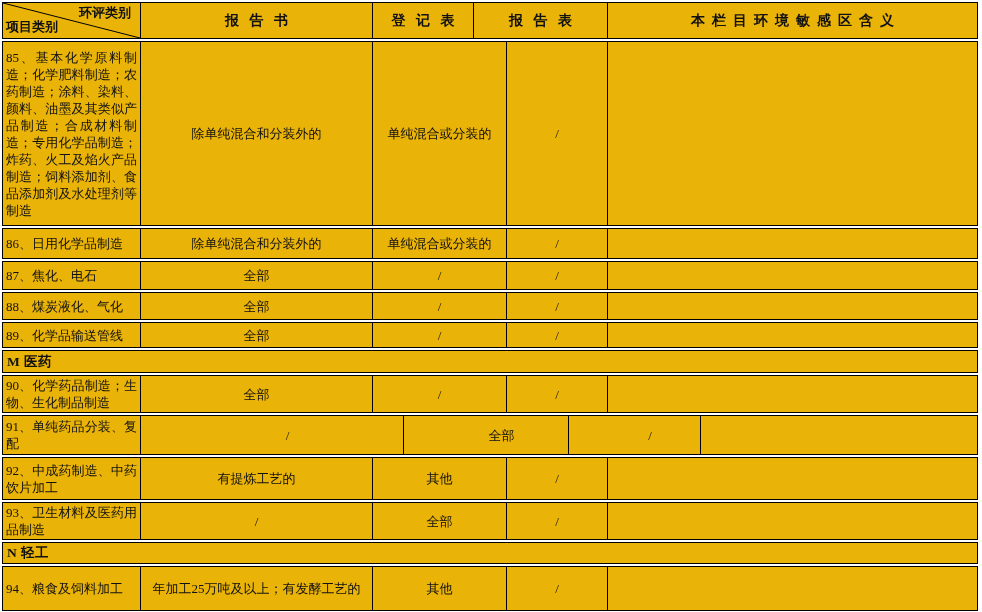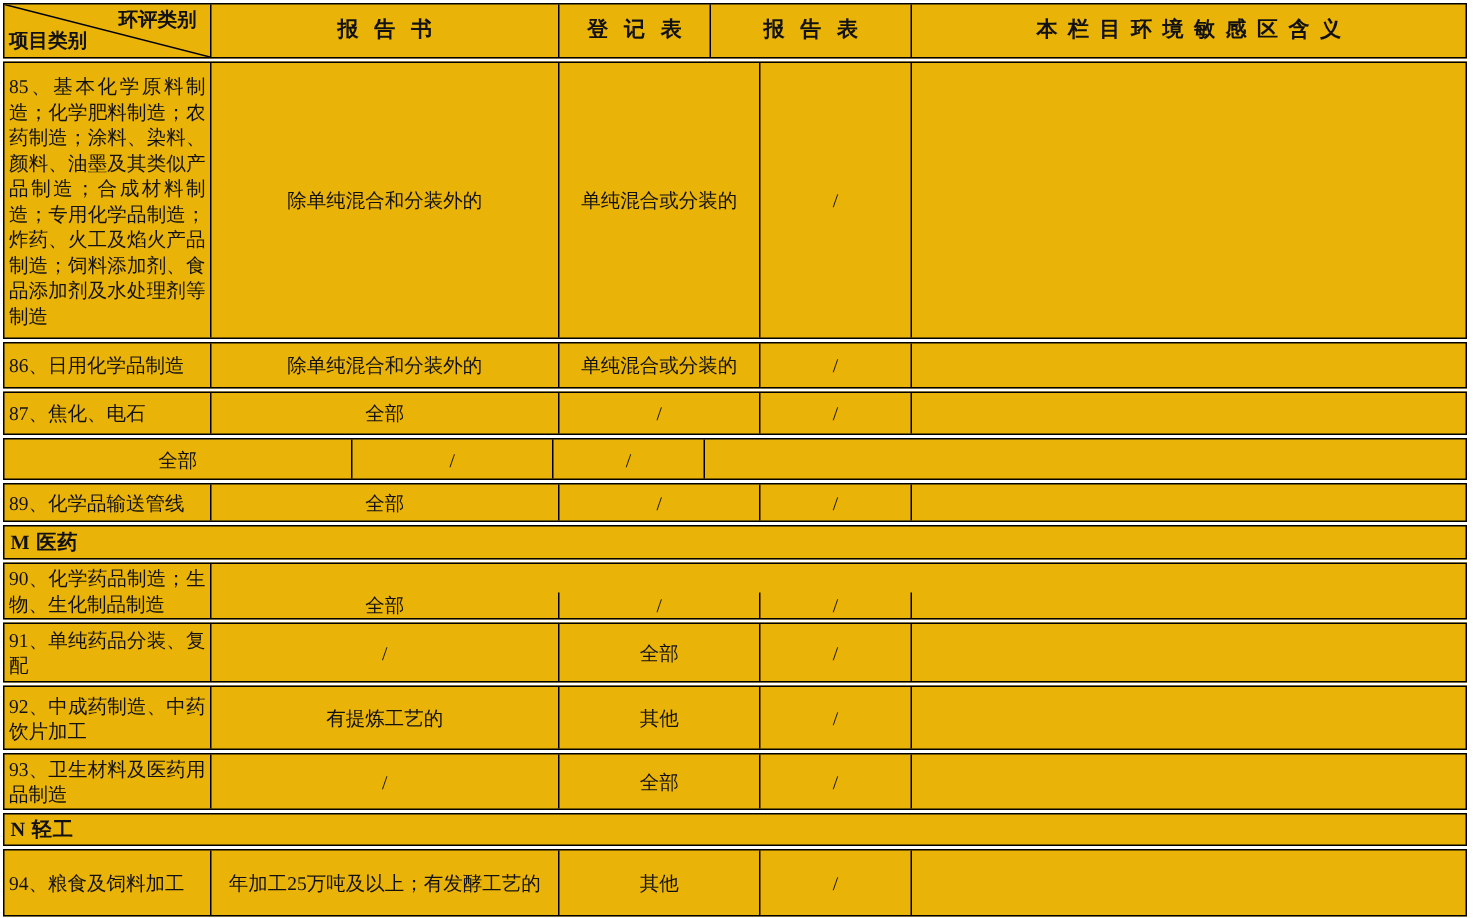--- a/index.html
+++ b/index.html
@@ -111,47 +111,50 @@
       <div class="trow" style="min-height: 27px;">
         <div class="cell c1">
           <span class="cat-text">87、焦化、电石</span>
         </div>
         <div class="cell c2">全部</div>
         <div class="cell c3">/</div>
         <div class="cell c4">/</div>
         <div class="cell c5"></div>
       </div>
       <div class="trow" style="min-height: 26px;">
+        <div class="cell c1">
+          <span class="cat-text">88、煤炭液化、气化</span>
+        </div>
         <div class="cell c2">全部</div>
         <div class="cell c3">/</div>
         <div class="cell c4">/</div>
         <div class="cell c5"></div>
       </div>
       <div class="trow" style="min-height: 24px;">
         <div class="cell c1">
           <span class="cat-text">89、化学品输送管线</span>
         </div>
         <div class="cell c2">全部</div>
         <div class="cell c3">/</div>
         <div class="cell c4">/</div>
         <div class="cell c5"></div>
       </div>
       <div class="trow" style="min-height: 21px;">
         <div class="section-cell">M 医药</div>
       </div>
-      <div class="trow" style="min-height: 36px; align-items: flex-end;">
+      <div class="trow" style="min-height: 36px;">
         <div class="cell c1">
           <span class="cat-text">90、化学药品制造；生物、生化制品制造</span>
         </div>
         <div class="cell c2">全部</div>
         <div class="cell c3">/</div>
         <div class="cell c4">/</div>
         <div class="cell c5"></div>
       </div>
-      <div class="trow" style="min-height: 38px;">
+      <div class="trow" style="min-height: 38px; gap: 31px;">
         <div class="cell c1">
           <span class="cat-text">91、单纯药品分装、复配</span>
         </div>
         <div class="cell c2">/</div>
         <div class="cell c3">全部</div>
         <div class="cell c4">/</div>
         <div class="cell c5"></div>
       </div>
       <div class="trow" style="min-height: 41px;">
         <div class="cell c1">

